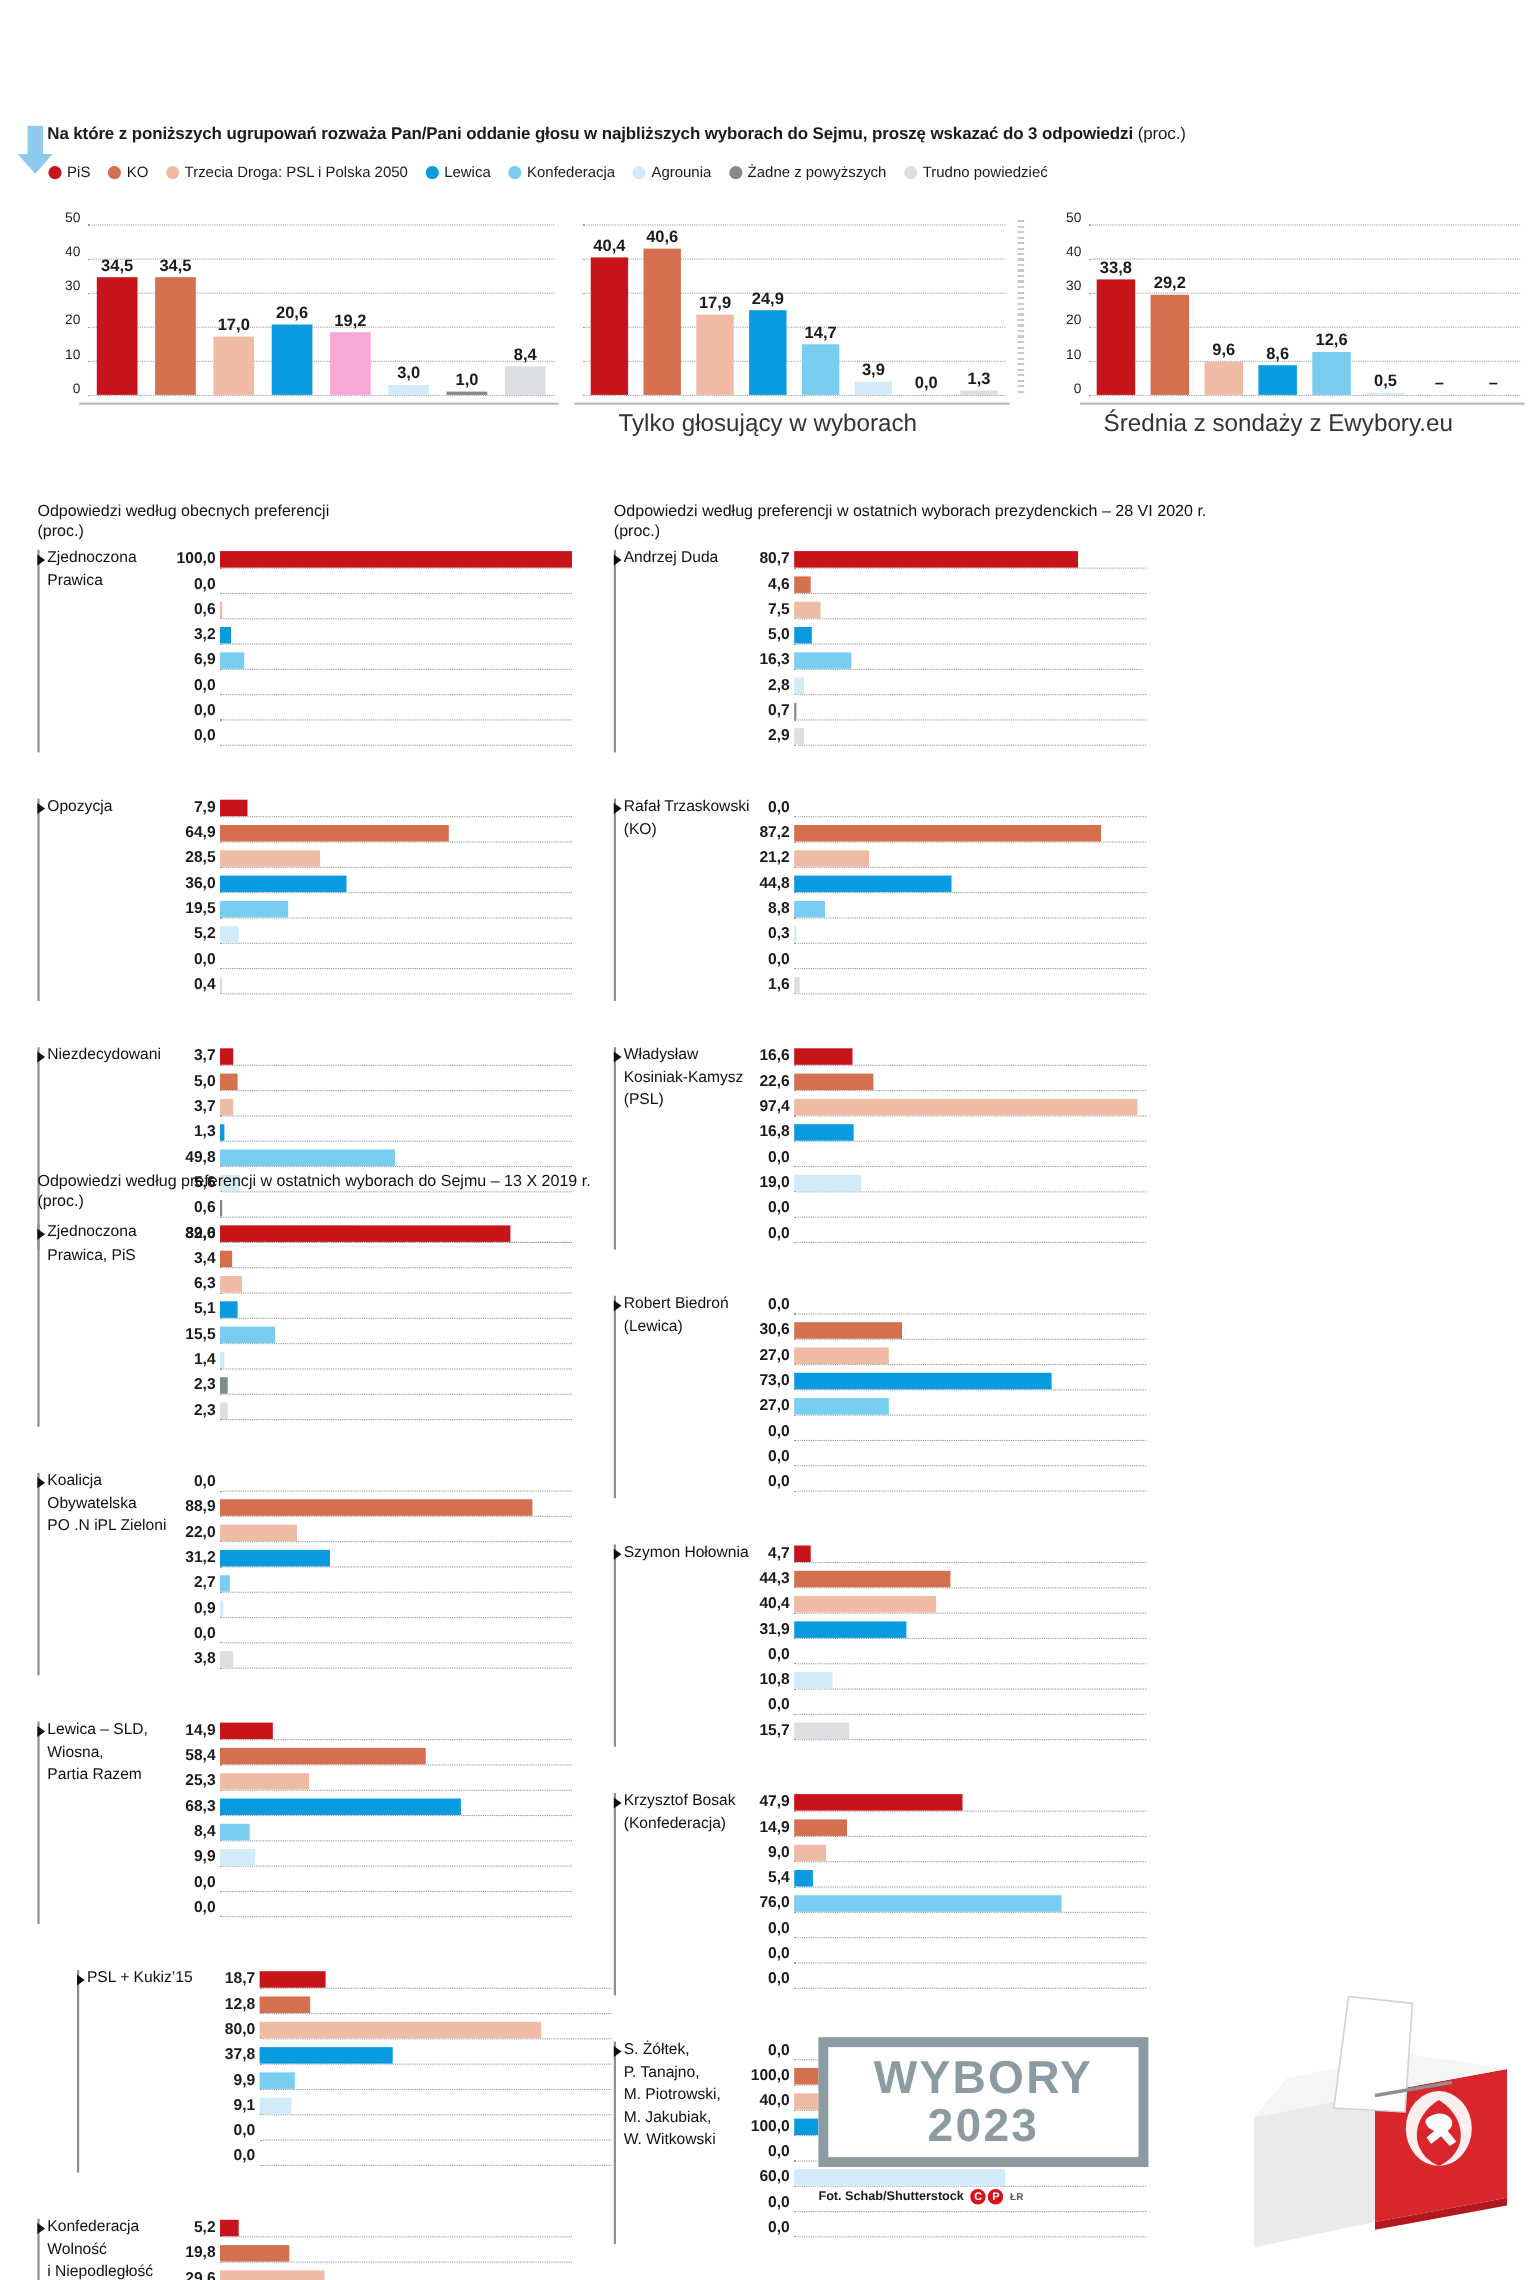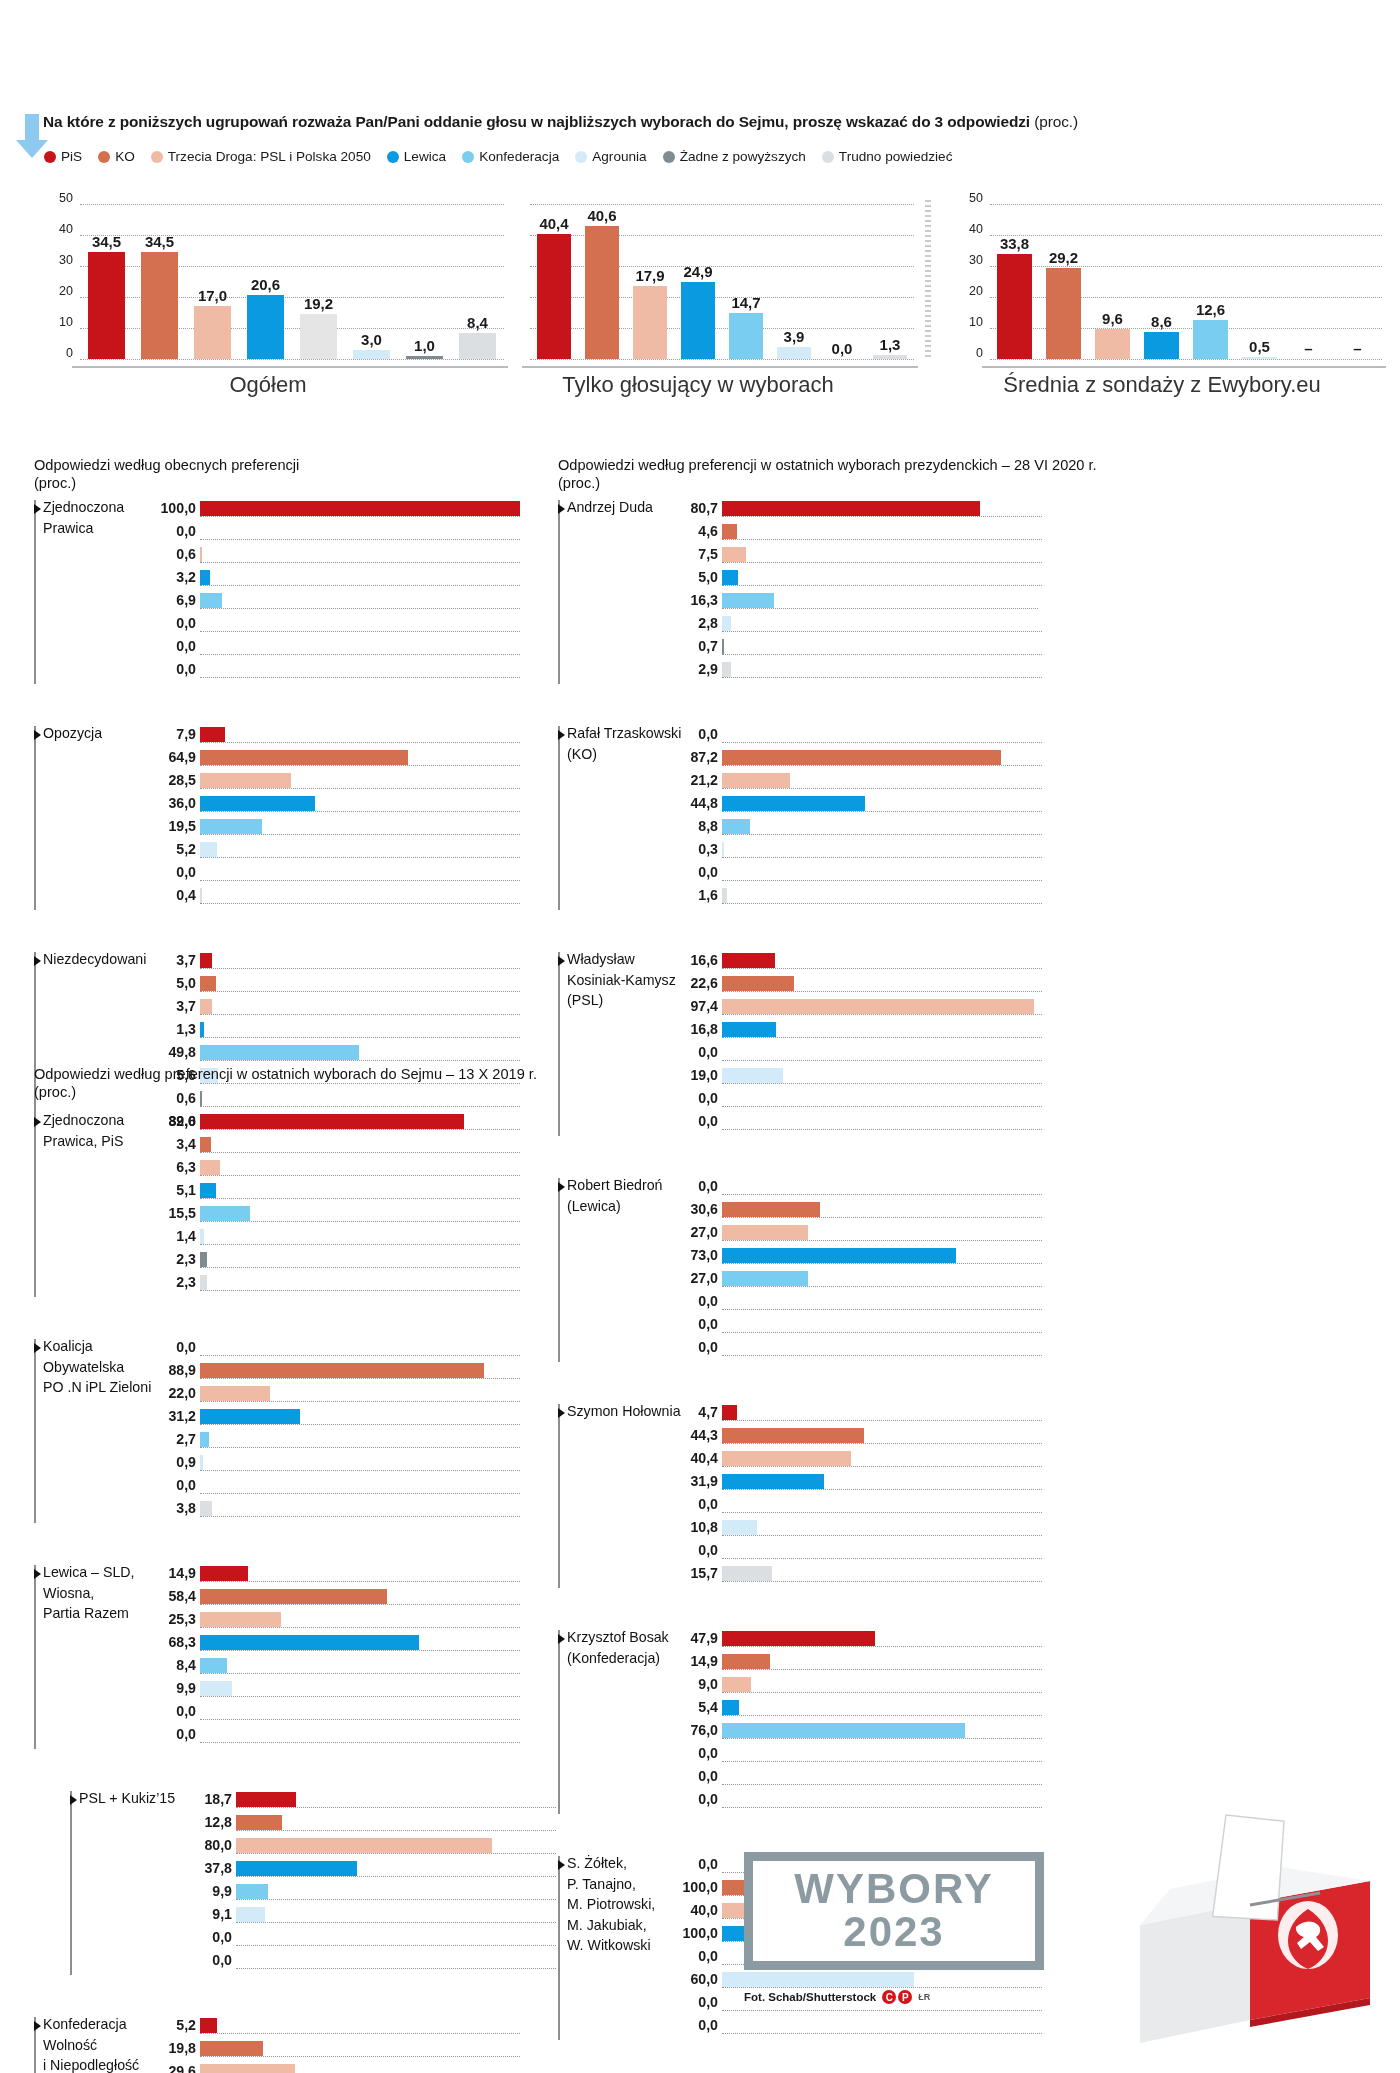--- a/index.html
+++ b/index.html
@@ -212,41 +212,40 @@
             <div class="bar" style="height: 52.7px; background: rgb(240, 187, 164); margin-bottom: 7px;">
               <div class="barval">17,0</div>
             </div>
           </div>
           <div class="barwrap">
             <div class="bar" style="height: 63.86px; background: rgb(10, 154, 224); margin-bottom: 7px;">
               <div class="barval">20,6</div>
             </div>
           </div>
           <div class="barwrap">
-            <div class="bar" style="height: 45px; background: #e5e5e5; margin-bottom: 7px;">
+            <div class="bar" style="height: 57px; background: #f9a8d4; margin-bottom: 7px;">
               <div class="barval">19,2</div>
             </div>
           </div>
           <div class="barwrap">
             <div class="bar" style="height: 9.3px; background: rgb(211, 234, 248); margin-bottom: 7px;">
               <div class="barval">3,0</div>
             </div>
           </div>
           <div class="barwrap">
             <div class="bar" style="height: 3.1px; background: rgb(128, 139, 144); margin-bottom: 7px;">
               <div class="barval">1,0</div>
             </div>
           </div>
           <div class="barwrap">
             <div class="bar" style="height: 26.04px; background: rgb(220, 223, 226); margin-bottom: 7px;">
               <div class="barval">8,4</div>
             </div>
           </div>
         </div>
-        <div class="chart-label">Ogółem</div>
       </div>
       <div class="chart" style="left: 478px; width: 440px;">
         <div class="plot">
           <div class="gridline" style="top: 155px;"></div>
           <div class="gridline" style="top: 124px;"></div>
           <div class="gridline" style="top: 93px;"></div>
           <div class="gridline" style="top: 62px;"></div>
           <div class="gridline" style="top: 31px;"></div>
           <div class="gridline" style="top: 0px;"></div>
         </div>

